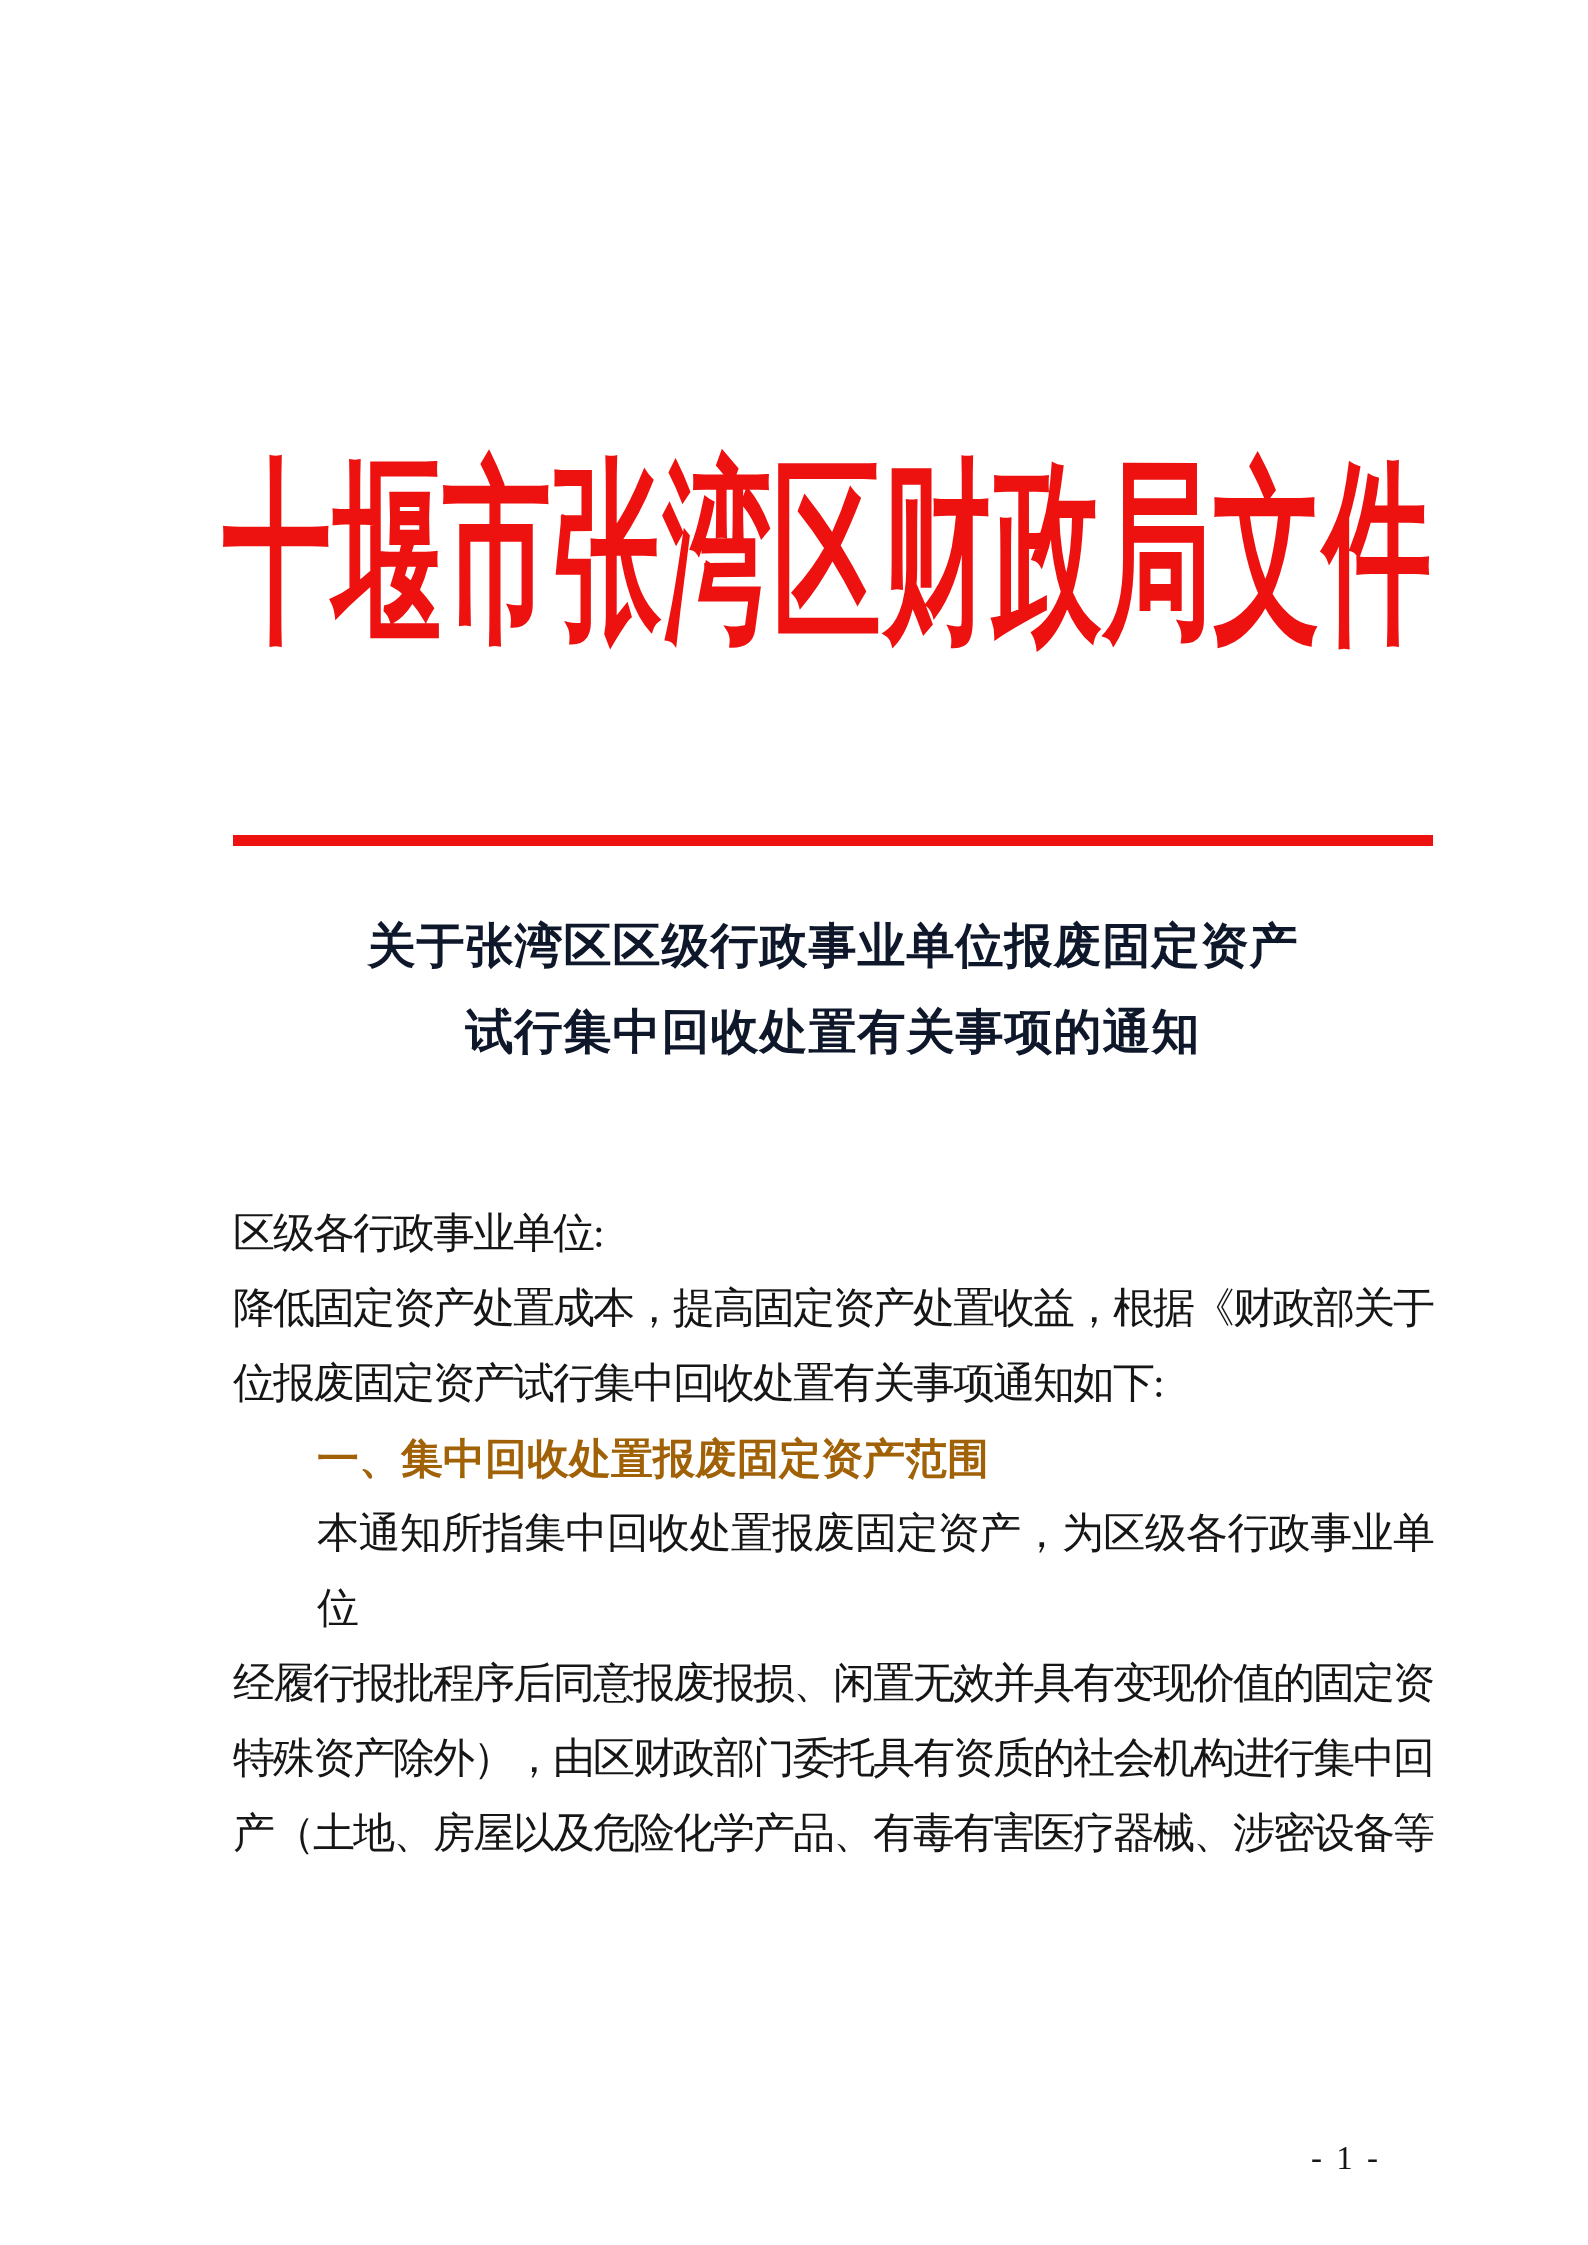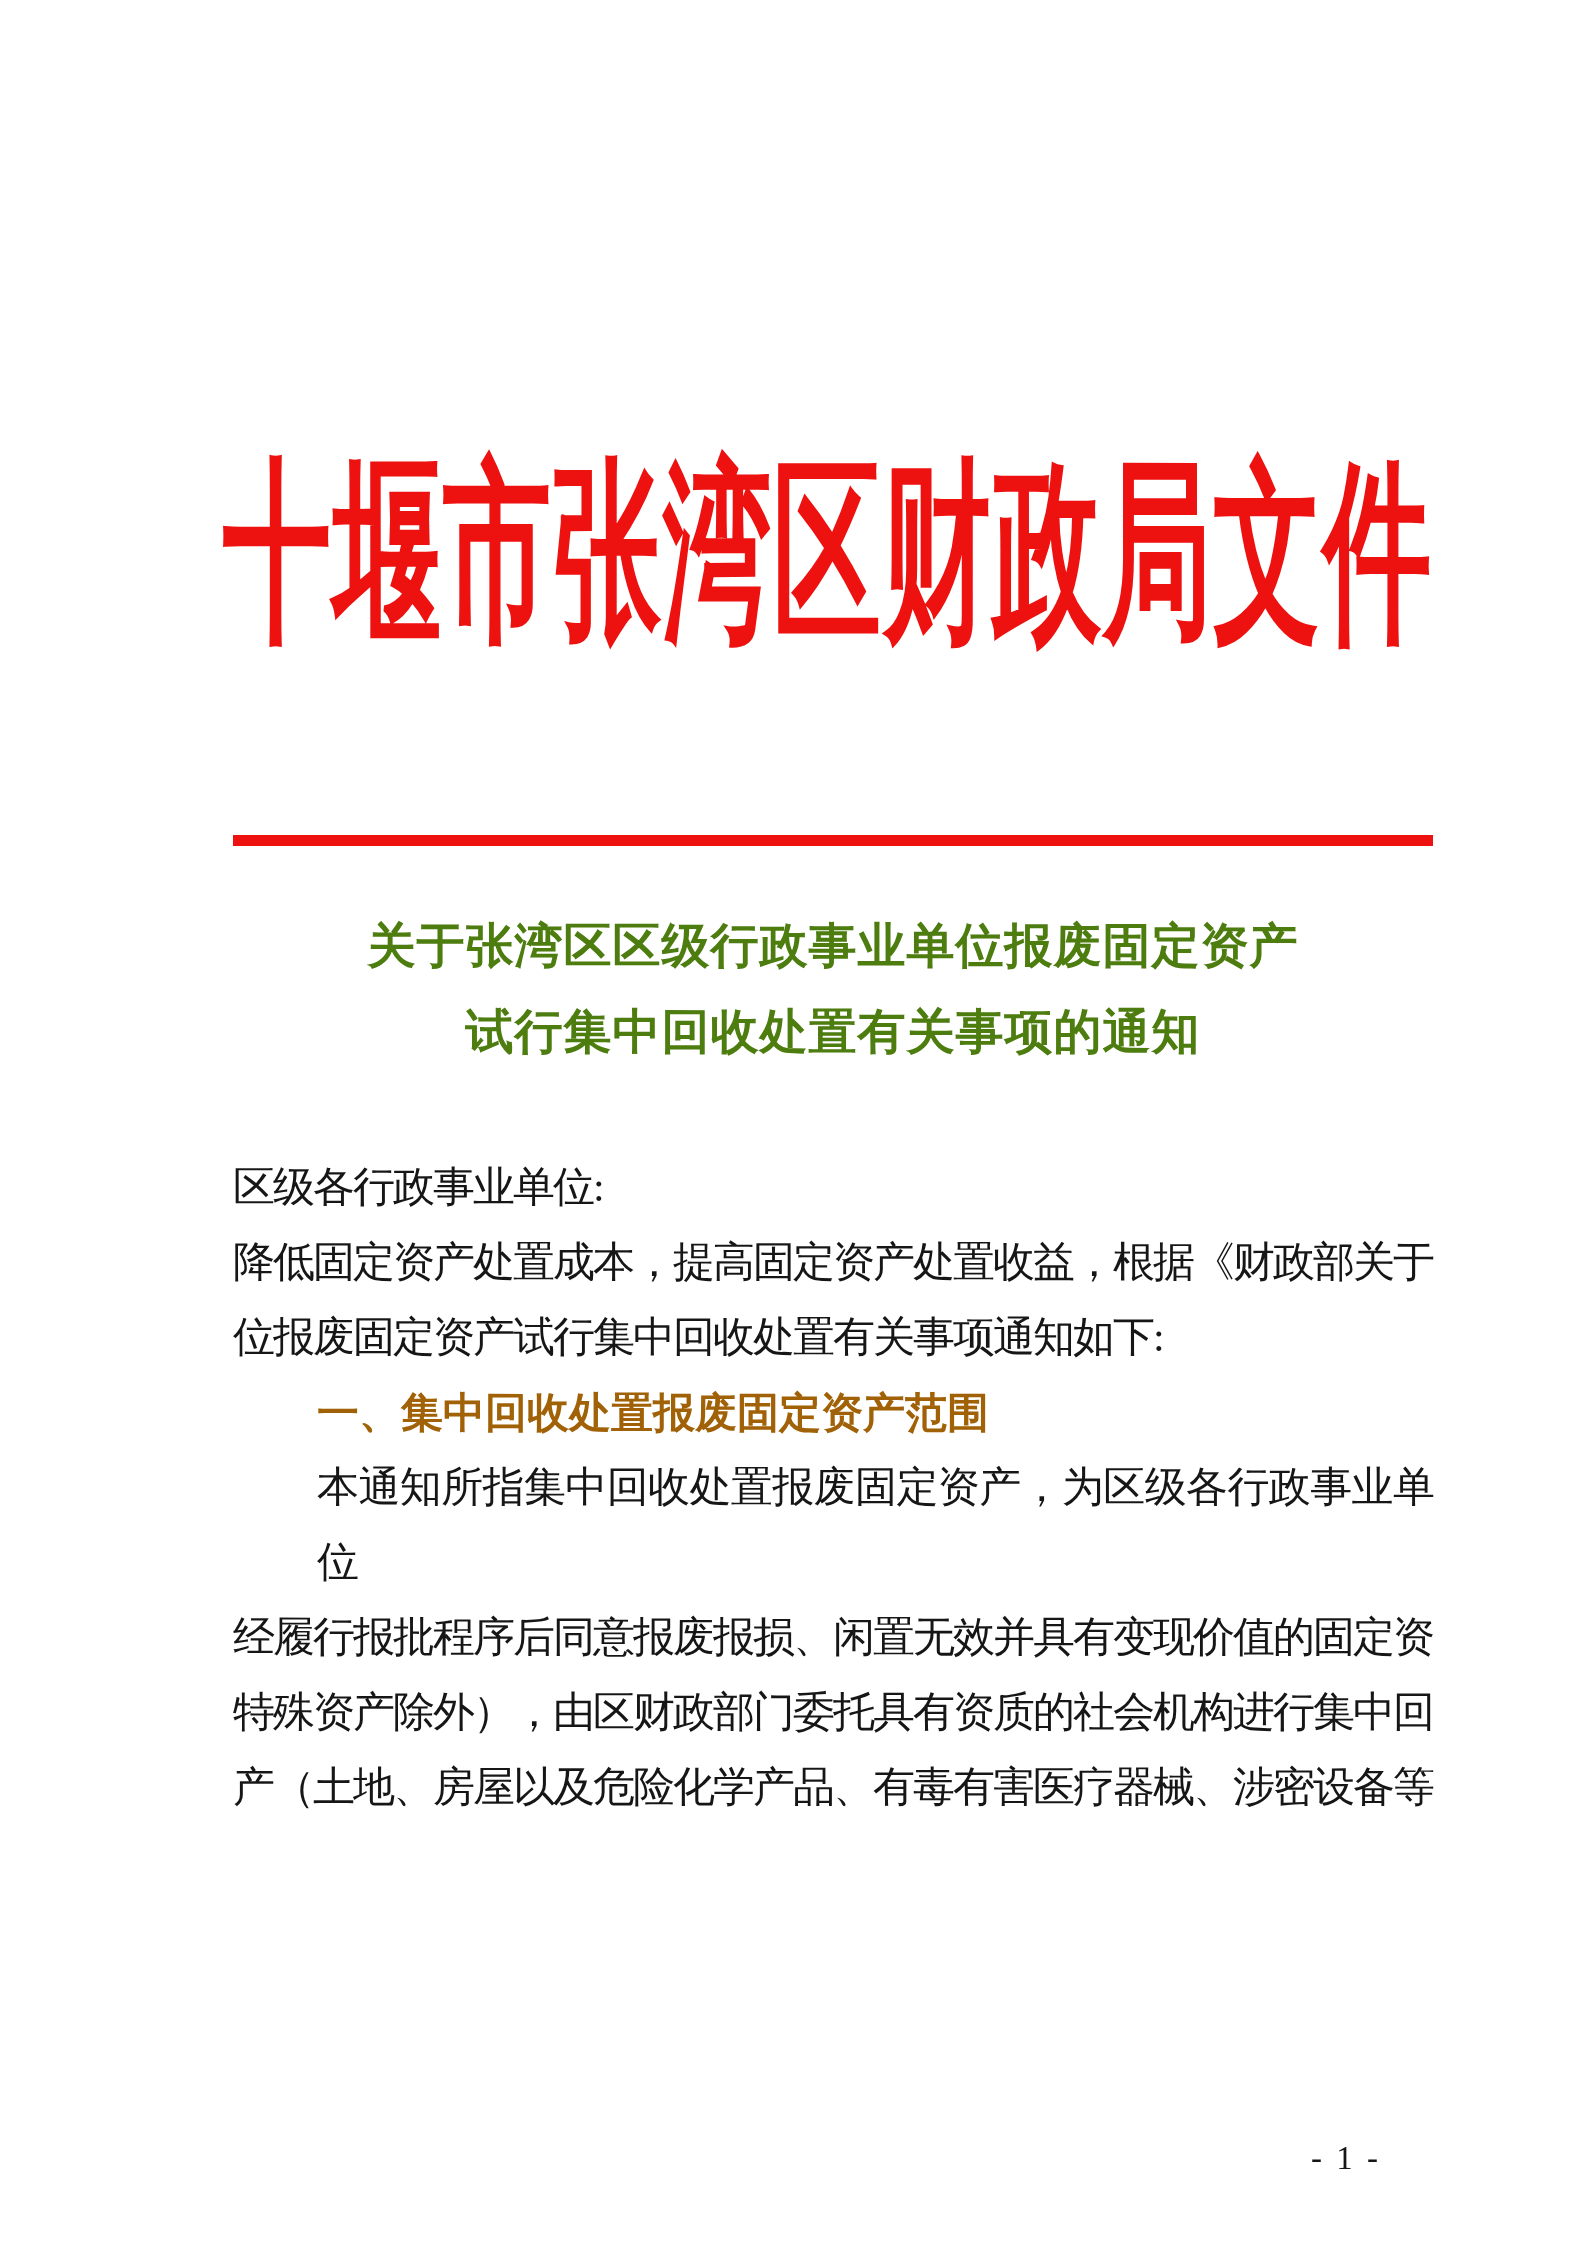--- a/index.html
+++ b/index.html
@@ -49,27 +49,27 @@
   
   .doc-title {
     position: absolute;
     top: 903px; left: 233px;
     width: 1200px;
     text-align: center;
     font-size: 48px;
     font-weight: bold;
     line-height: 86px;
     letter-spacing: 1px;
-    color: #4d7c0f;
+    color: #0f172a;
   }
 
   
   .body-block {
     position: absolute;
-    top: 1150px; left: 233px;
+    top: 1196px; left: 233px;
     width: 1200px;
     font-size: 42px;
     letter-spacing: -2px;
     color: var(--ink);
   }
   .line {
     line-height: 75px;
     white-space: nowrap;
   }
   .line.justify {

